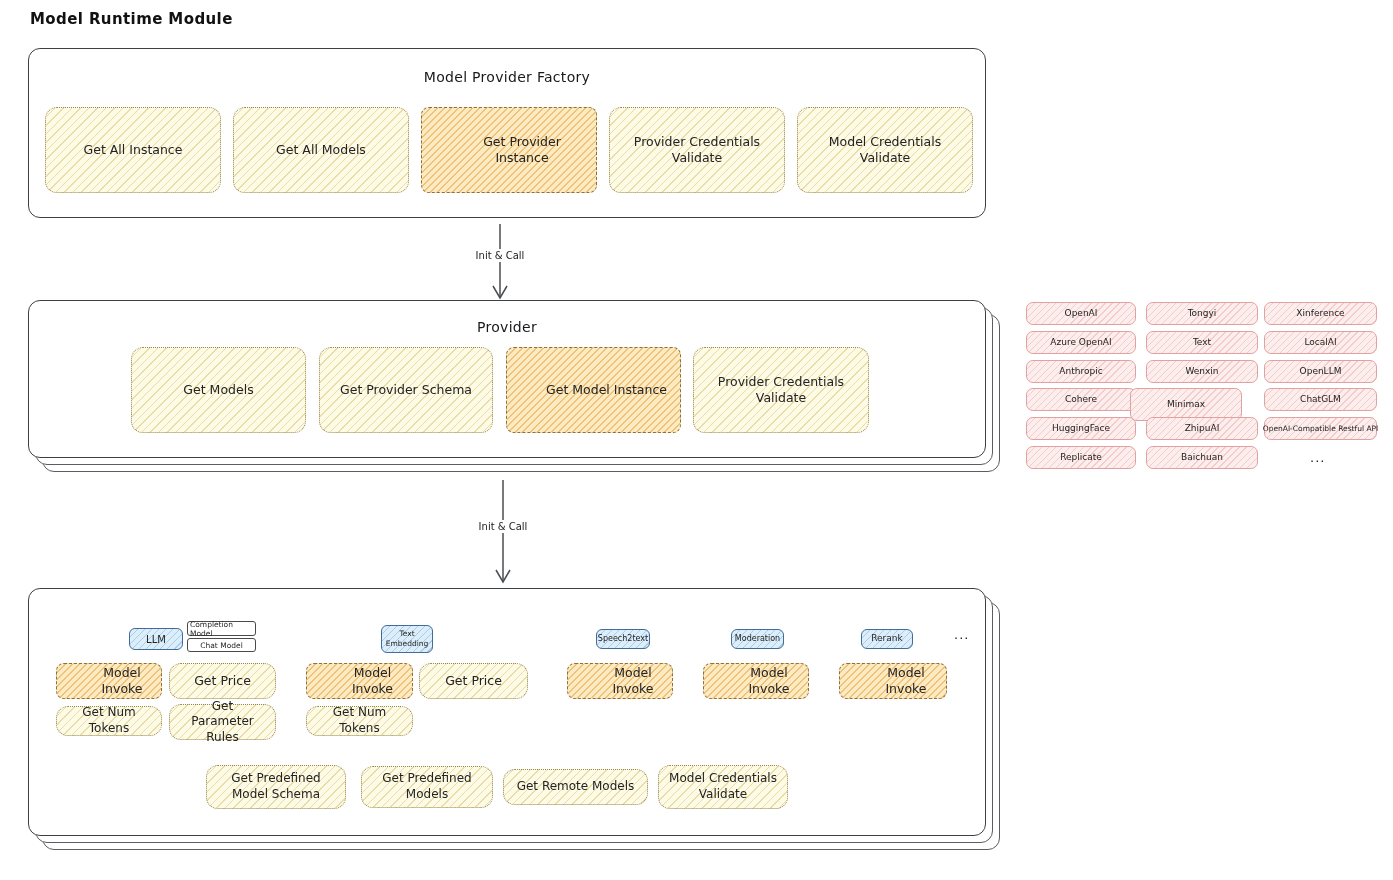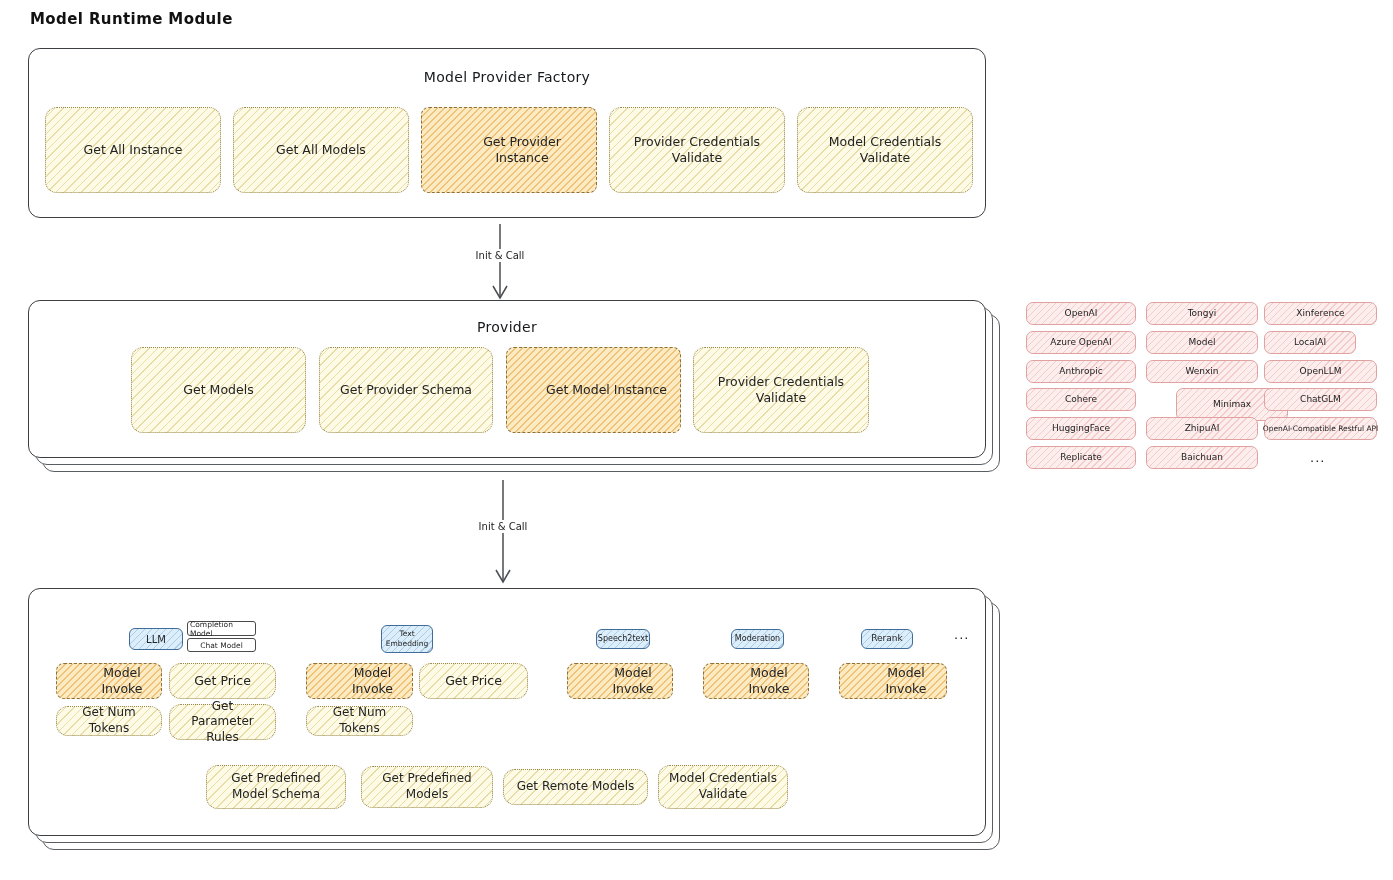--- a/index.html
+++ b/index.html
@@ -76,28 +76,28 @@
   </div>
 
   <div class="node pink" style="left:1026px; top:302px; width:110px; height:23px;">OpenAI</div>
   <div class="node pink" style="left:1026px; top:331px; width:110px; height:23px;">Azure OpenAI</div>
   <div class="node pink" style="left:1026px; top:360px; width:110px; height:23px;">Anthropic</div>
   <div class="node pink" style="left:1026px; top:388px; width:110px; height:23px;">Cohere</div>
   <div class="node pink" style="left:1026px; top:417px; width:110px; height:23px;">HuggingFace</div>
   <div class="node pink" style="left:1026px; top:446px; width:110px; height:23px;">Replicate</div>
 
   <div class="node pink" style="left:1146px; top:302px; width:112px; height:23px;">Tongyi</div>
-  <div class="node pink" style="left:1146px; top:331px; width:112px; height:23px;">Model</div>
+  <div class="node pink" style="left:1146px; top:331px; width:112px; height:23px;">Text</div>
   <div class="node pink" style="left:1146px; top:360px; width:112px; height:23px;">Wenxin</div>
-  <div class="node pink" style="left:1176px; top:388px; width:112px; height:33px;">Minimax</div>
+  <div class="node pink" style="left:1130px; top:388px; width:112px; height:33px;">Minimax</div>
   <div class="node pink" style="left:1146px; top:417px; width:112px; height:23px;">ZhipuAI</div>
   <div class="node pink" style="left:1146px; top:446px; width:112px; height:23px;">Baichuan</div>
 
   <div class="node pink" style="left:1264px; top:302px; width:113px; height:23px;">Xinference</div>
-  <div class="node pink" style="left:1264px; top:331px; width:92px; height:23px;">LocalAI</div>
+  <div class="node pink" style="left:1264px; top:331px; width:113px; height:23px;">LocalAI</div>
   <div class="node pink" style="left:1264px; top:360px; width:113px; height:23px;">OpenLLM</div>
   <div class="node pink" style="left:1264px; top:388px; width:113px; height:23px;">ChatGLM</div>
   <div class="node pink small" style="left:1264px; top:417px; width:113px; height:23px;">OpenAI-Compatible Restful API</div>
   <div class="dots" style="left:1310px; top:450px;">...</div>
 
   <svg class="abs" style="left:492px; top:480px;" width="22" height="104" viewBox="0 0 22 104">
     <line x1="11" y1="0" x2="11" y2="101" stroke="#4a4d52" stroke-width="1.5"></line>
     <polyline points="4,90 11,102 18,90" fill="none" stroke="#4a4d52" stroke-width="1.5"></polyline>
   </svg>
   <div class="arrow-label" style="left:469px; top:520px; width:68px;">Init &amp; Call</div>

